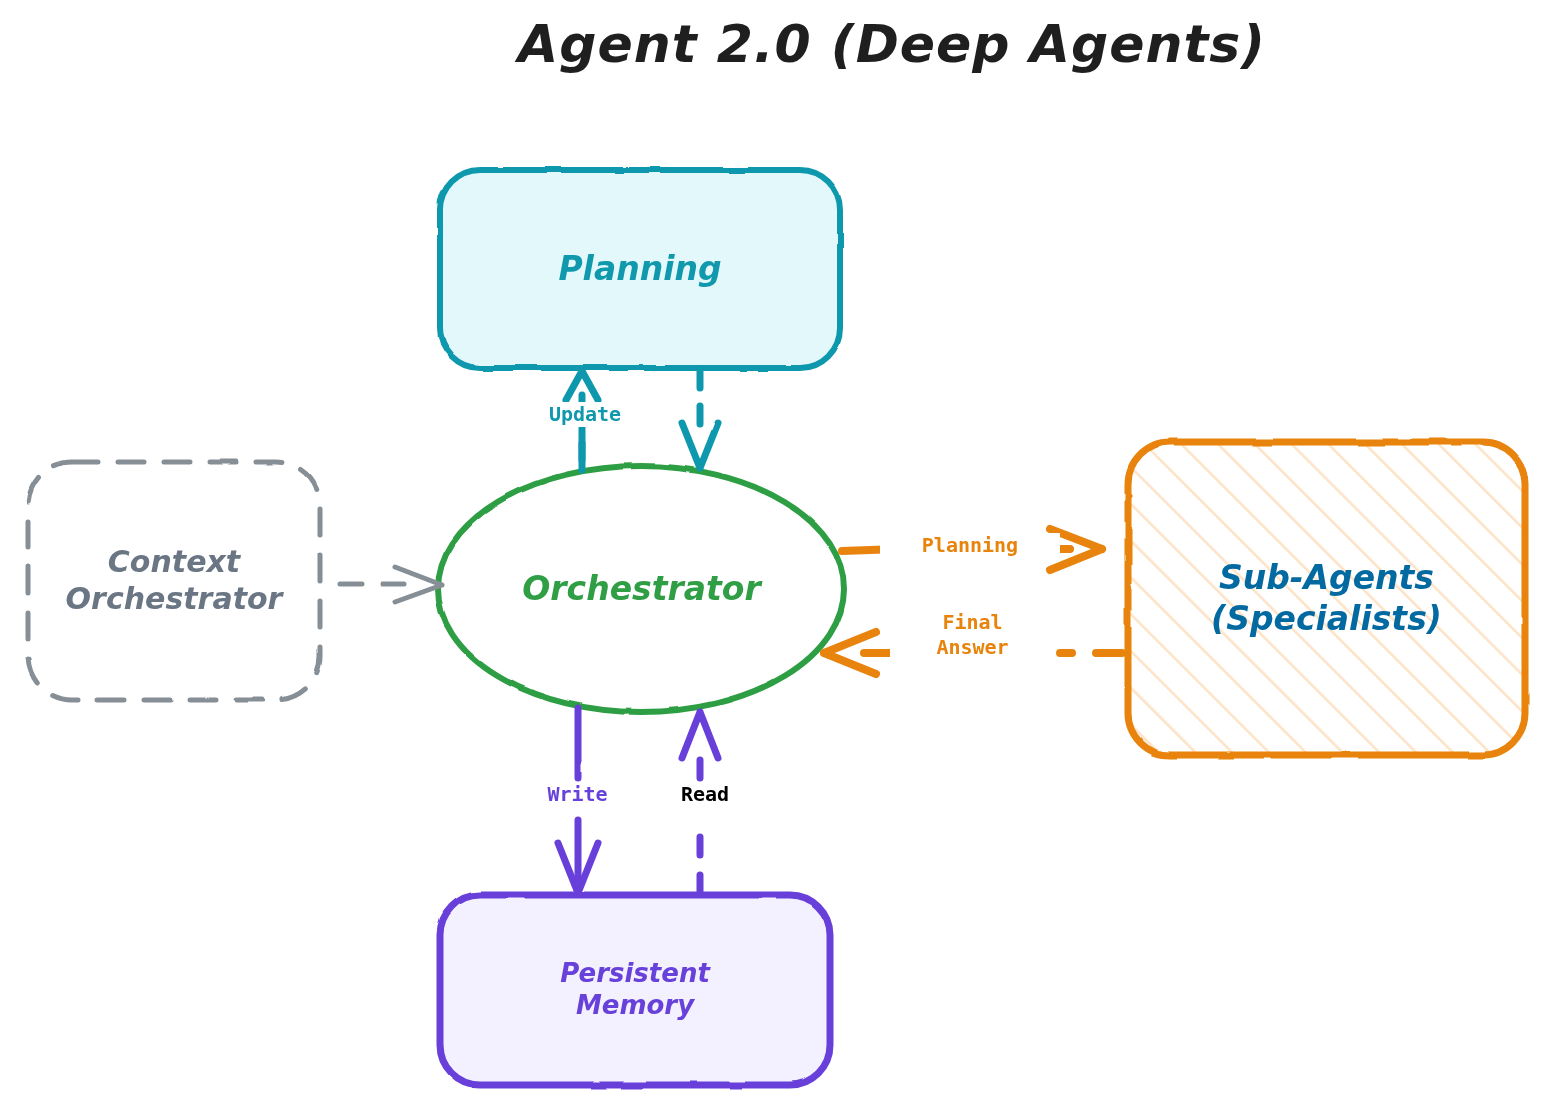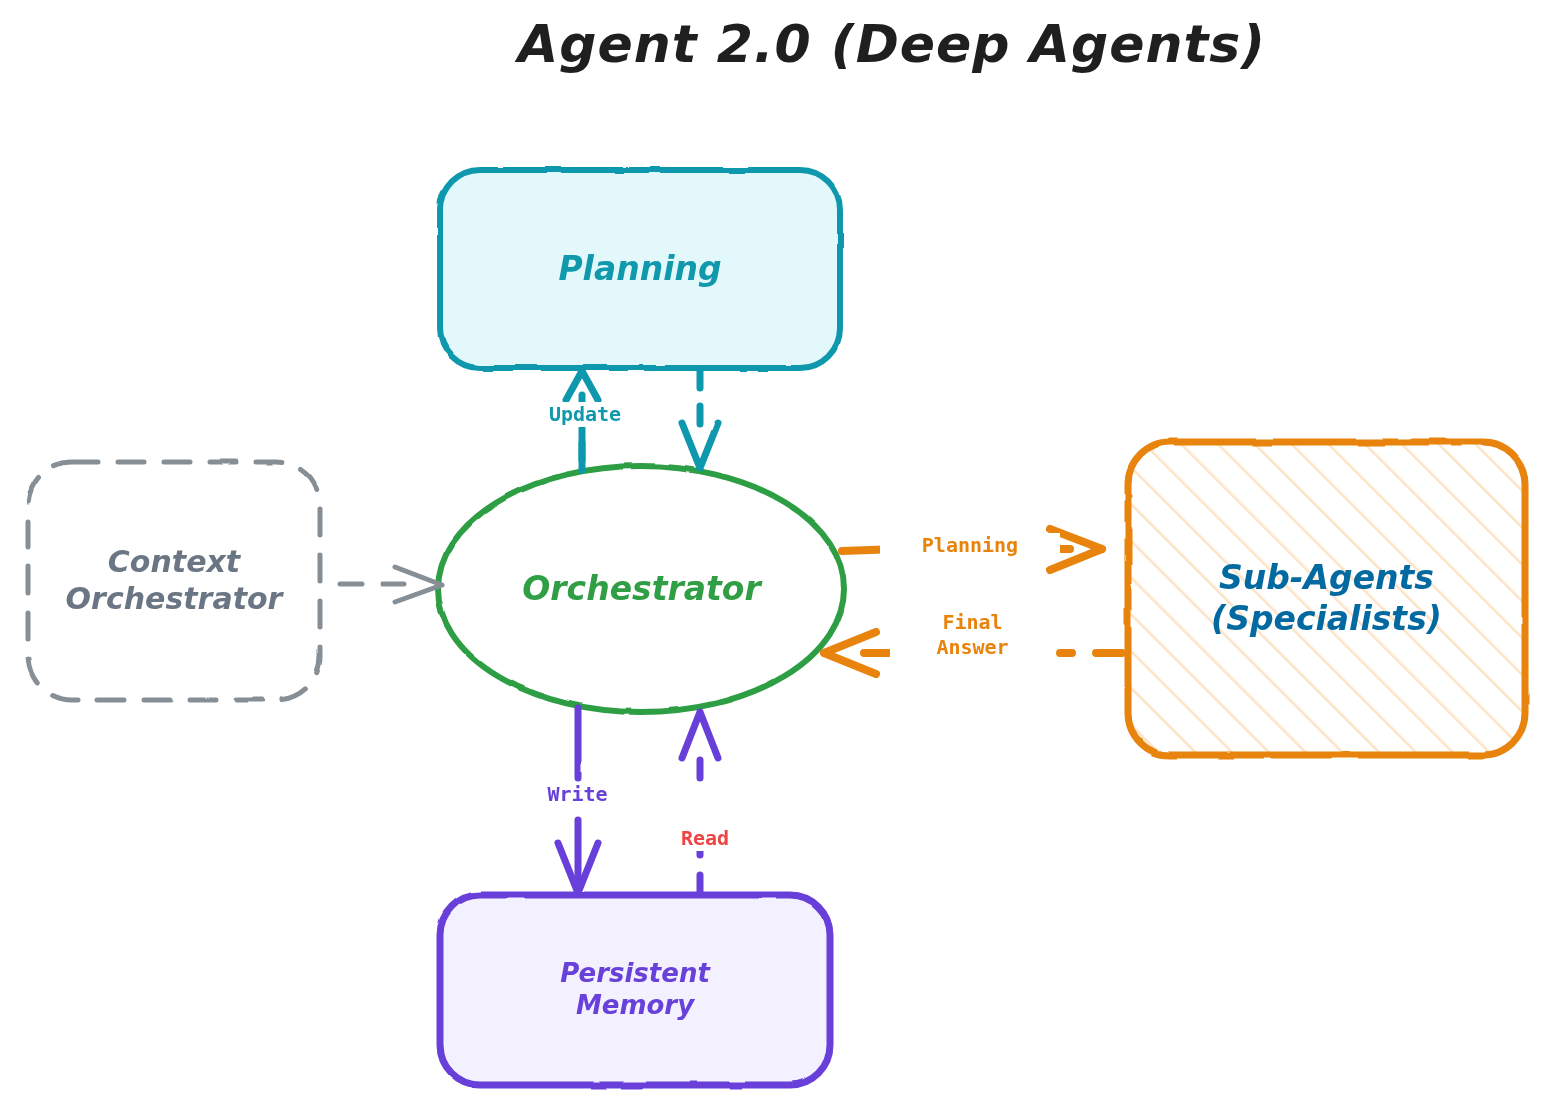--- a/index.html
+++ b/index.html
@@ -79,21 +79,21 @@
     font-size: 20px;
     font-weight: 600;
     line-height: 1.25;
     white-space: pre-line;
     background: #ffffff;
   }
   .el-update  { left: 505px; top: 402px; width: 160px; color: #1098ad; }
   .el-delegates { left: 880px; top: 533px; width: 180px; color: #e8830c; }
   .el-final   { left: 890px; top: 610px; width: 165px; color: #e8830c; }
   .el-write   { left: 505px; top: 782px; width: 145px; color: #6741d9; }
-  .el-read    { left: 645px; top: 782px; width: 120px; color: #ef4444; margin-top: 44px; }
+  .el-read    { left: 645px; top: 782px; width: 120px; color: #000000; }
 </style>
 </head>
 <body>
 
 <div id="diagram-root">
 
   <div class="title-text">Agent 2.0 (Deep Agents)</div>
 
   <svg id="diagram-svg" viewBox="0 0 1548 1114">
     <defs>

